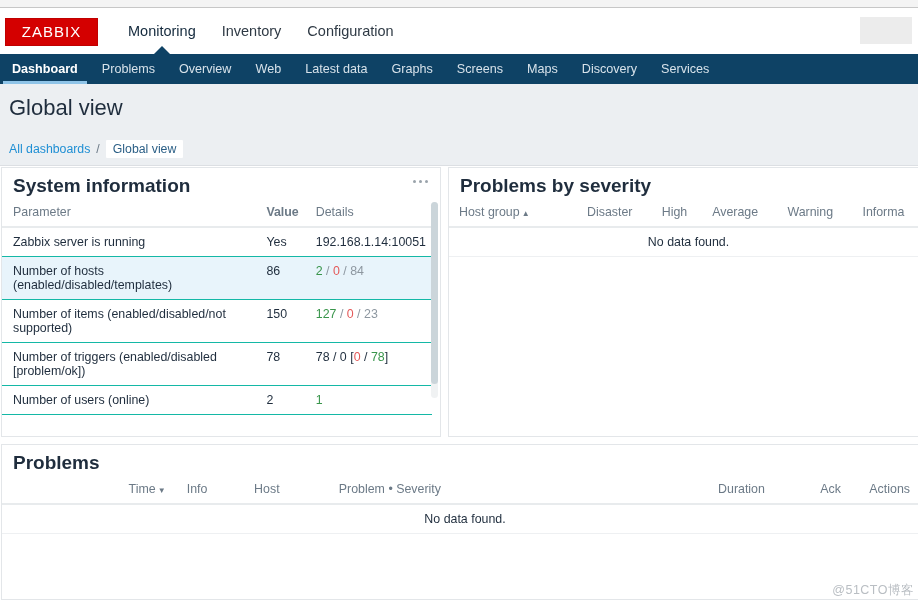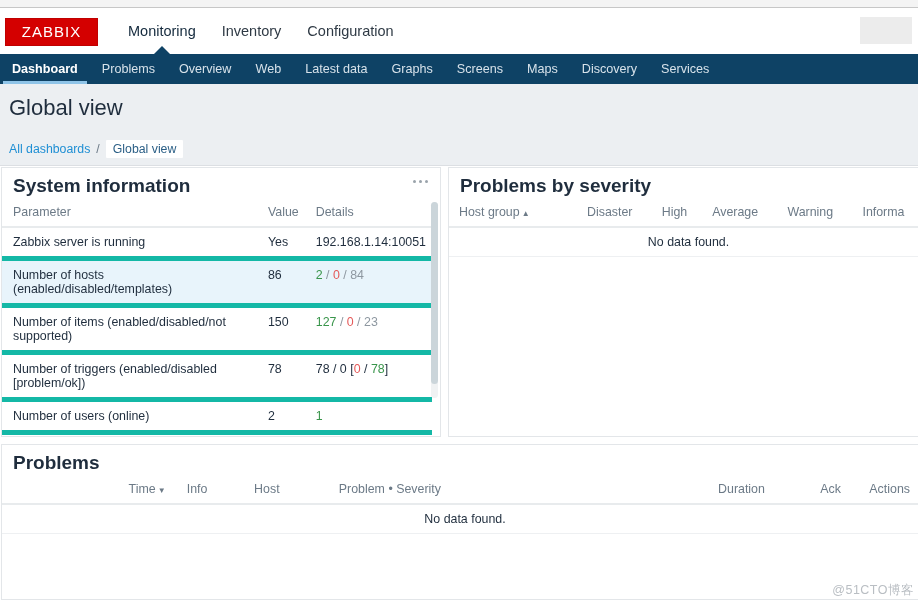--- a/index.html
+++ b/index.html
@@ -212,21 +212,21 @@
     font-weight: normal;
     color: #6c7a87;
     text-align: left;
     padding: 5px 6px 7px 11px;
     border-bottom: 2px solid #e8ebed;
     white-space: nowrap;
   }
   table.wtable td {
     color: #1f2d3d;
     padding: 7px 6px 7px 11px;
-    border-bottom: 5px solid #14b8a6;
+    border-bottom: 1px solid #14b8a6;
     vertical-align: top;
   }
   tr.hl td { background: #e8f4fb; }
   .nodata {
     text-align: center;
     color: #6c7a87;
     font-size: 12.4px;
     padding: 14px 0;
   }
   .sort-asc::after  { content: " \25B2"; font-size: 8px; color: #6c7a87; }
@@ -257,21 +257,21 @@
     cursor: pointer;
   }
   .sys-scroll i {
     display: block;
     width: 7px; height: 182px;
     background: #cbd5da;
     border-radius: 4px;
   }
   #sysinfo table.wtable { width: 430px; }
   #sysinfo th.c-param { width: 256px; }
-  #sysinfo th.c-value { width: 46px; }
+  #sysinfo th.c-value { width: 46px; font-weight: bold; }
 
   
   #sevwidget {
     left: 448px; top: 167px;
     width: 476px; height: 270px;
   }
   #sevwidget table.wtable th { padding-left: 10px; }
   #sevwidget th.c-hg { width: 128px; }
 
   

